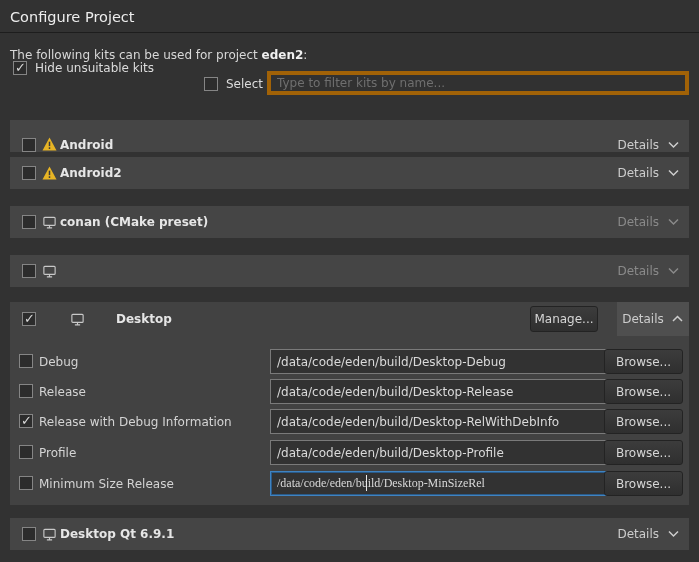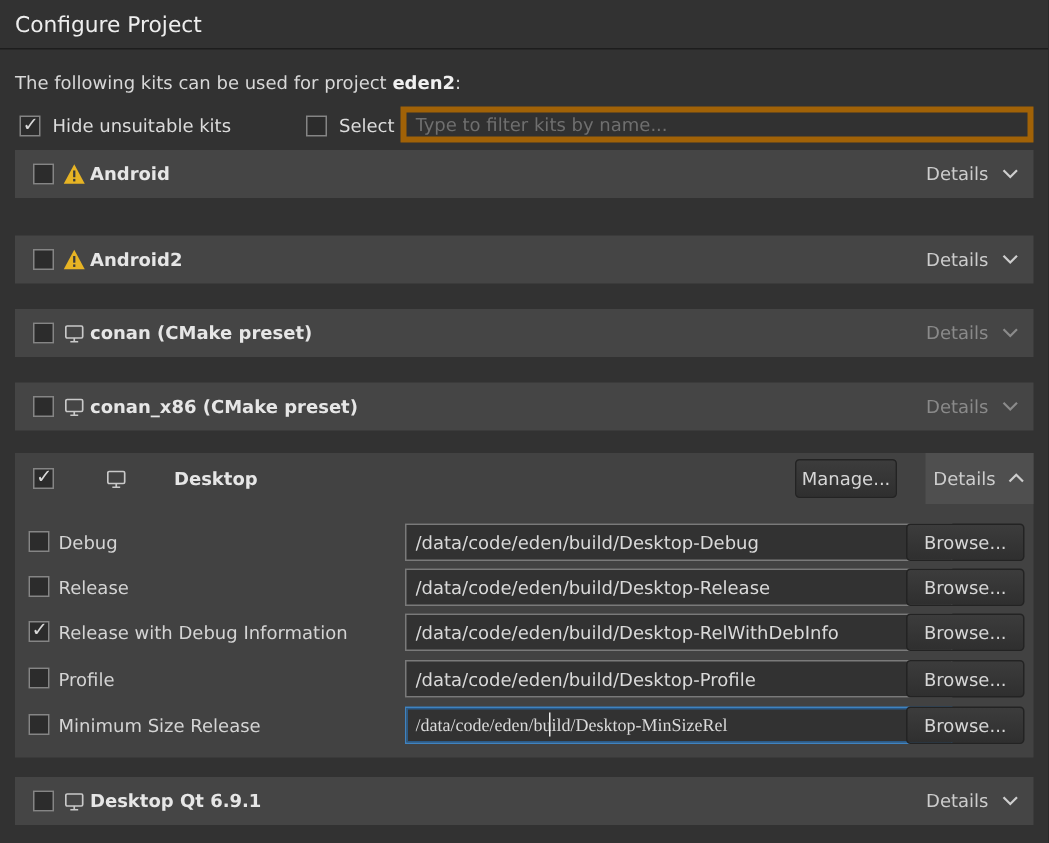--- a/index.html
+++ b/index.html
@@ -85,35 +85,35 @@
 
 <div class="page">
 
   <div class="abs title">Configure Project</div>
   <div class="abs title-sep"></div>
 
   <div class="abs intro">
     <span>The following kits can be used for project </span><b>eden2</b><span>:</span>
   </div>
 
-  <label class="abs cb-label" style="left:13px; top:76px;justify-content:flex-end;">
+  <label class="abs cb-label" style="left:13px; top:60px;justify-content:flex-end;">
     <span class="cb checked"></span>
     <span>Hide unsuitable kits</span>
   </label>
 
   <label class="abs cb-label" style="left:156px; top:76px;margin-left:48px;">
     <span class="cb"></span>
     <span>Select all kits</span>
   </label>
 
   <div class="abs filter-wrap">
     <input type="text" placeholder="Type to filter kits by name..." style="">
   </div>
 
-  <div class="abs kit-row" style="top:100px;">
+  <div class="abs kit-row" style="top:120px;align-items:flex-end;">
     <span class="cb"></span>
     <span class="kit-icon">
       <svg width="15" height="14" viewBox="0 0 16 15">
           <path d="M8 0.5 L15.5 14.5 H0.5 Z" fill="#e7b424"></path>
           <rect x="7.2" y="5" width="1.6" height="4.8" fill="#3a3a3a"></rect>
           <rect x="7.2" y="11" width="1.6" height="1.8" fill="#3a3a3a"></rect>
         </svg>
     </span>
     <span class="kit-name">Android</span>
     <span class="row-right">
@@ -160,21 +160,20 @@
   </div>
 
   <div class="abs kit-row dim" style="top:255px;">
     <span class="cb"></span>
     <span class="kit-icon">
       <svg width="15" height="15" viewBox="0 0 16 16" fill="none" stroke="#c9c9c9" stroke-width="1.2">
           <rect x="2" y="2.5" width="12" height="8.5" rx="1"></rect>
           <path d="M8 11 v2.2 M5.2 13.7 h5.6"></path>
         </svg>
     </span>
-    <span class="kit-name">conan_x86 (CMake preset)</span>
     <span class="row-right">
       <span class="details-label">Details</span>
       <svg class="chev" width="13" height="8" viewBox="0 0 13 8" fill="none">
           <path d="M2 1.5 L6.5 6 L11 1.5" stroke-width="1.5"></path>
         </svg>
     </span>
   </div>
 
   <div class="abs panel">
     <div class="panel-header">

